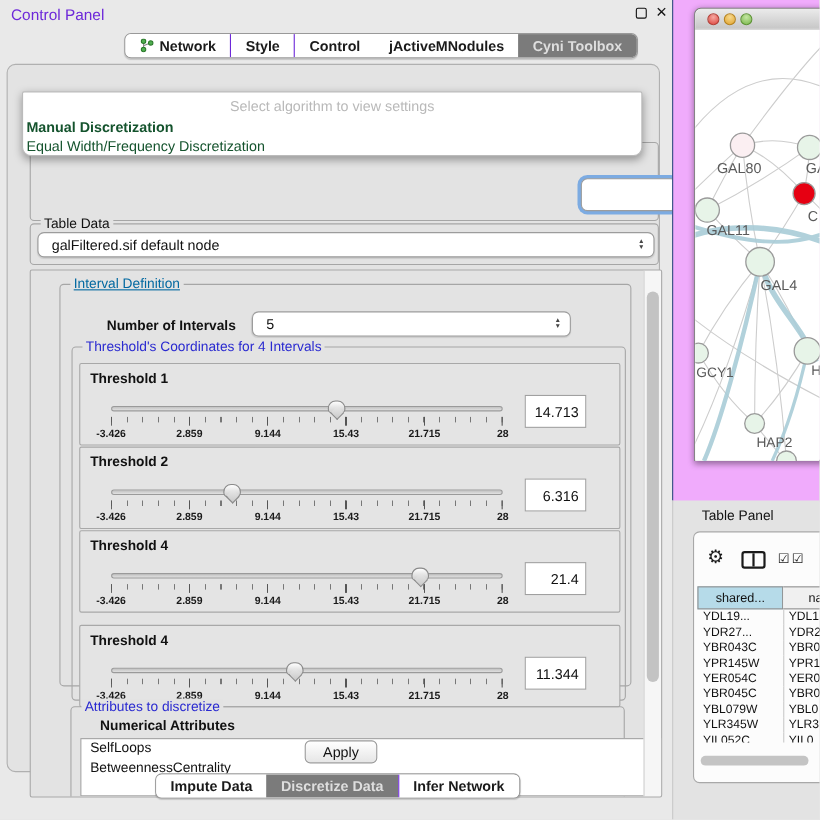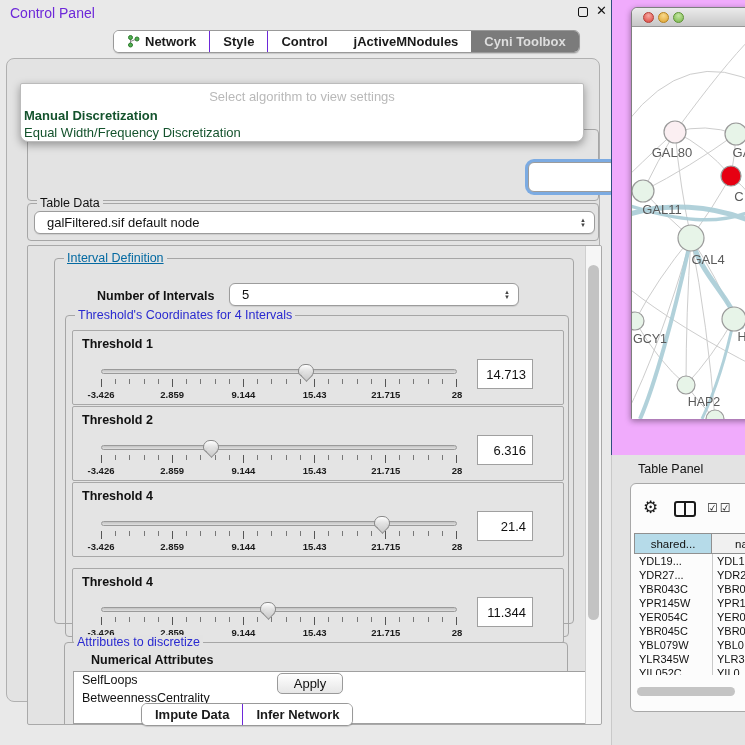--- a/index.html
+++ b/index.html
@@ -264,20 +264,23 @@
           <div id="v-thumb"></div>
         </div>
     </div>
 
     <div id="apply-btn">Apply</div>
   </div>
 
   <div class="tabstrip" id="bottom-tabs">
     <div class="tab">
         <span>Impute Data</span>
+      </div>
+    <div class="tab sel">
+        <span>Discretize Data</span>
       </div>
     <div class="tab sep">
         <span>Infer Network</span>
       </div>
   </div>
 </div>
 
 <div id="algo-popup" style="left:20px;">
   <div class="ph">Select algorithm to view settings</div>
   <div class="opt b">Manual Discretization</div>

